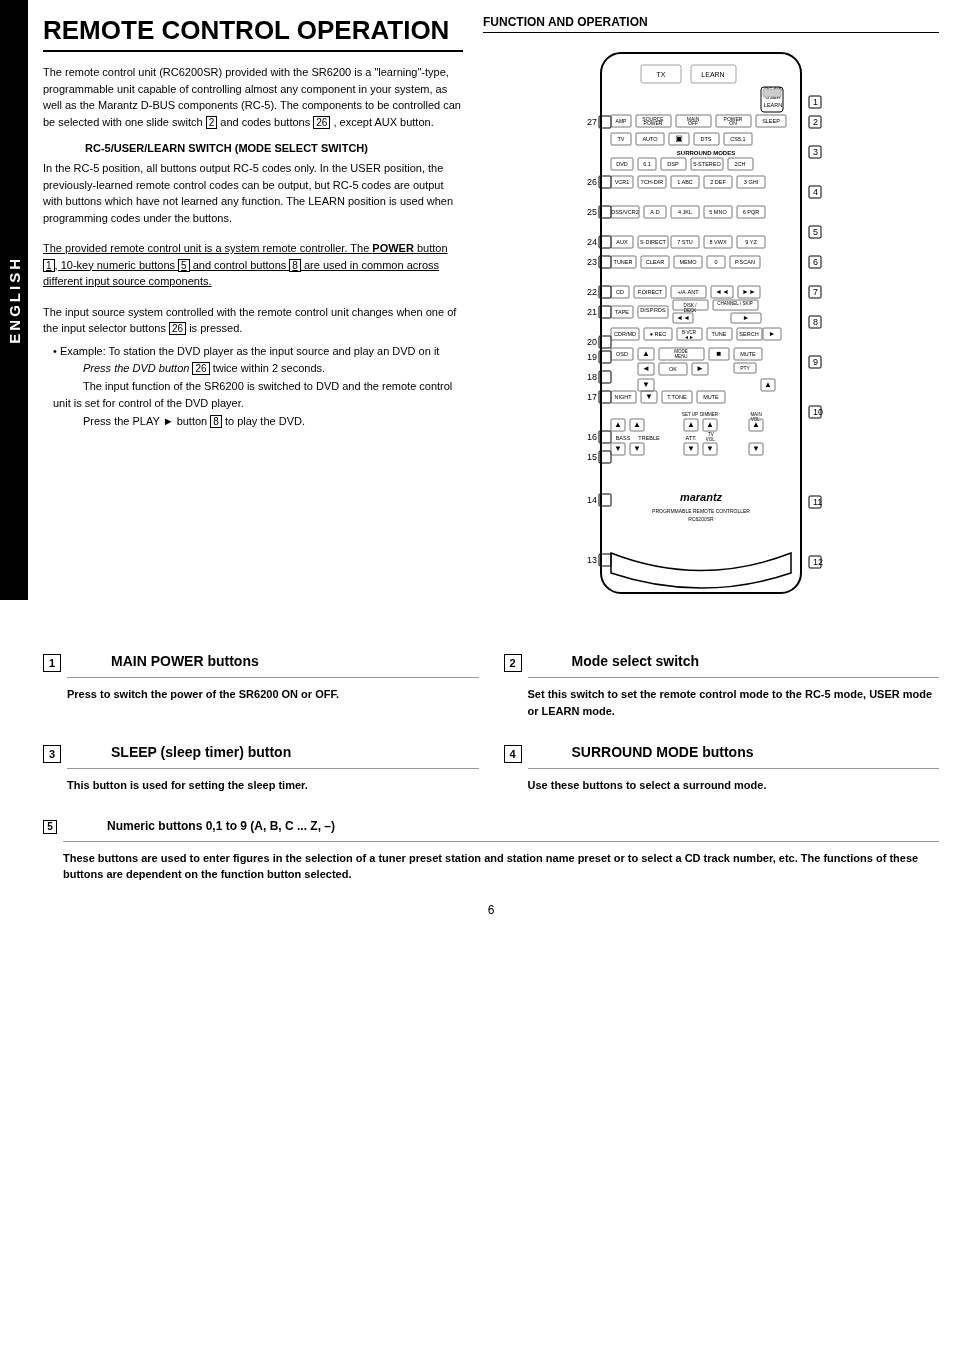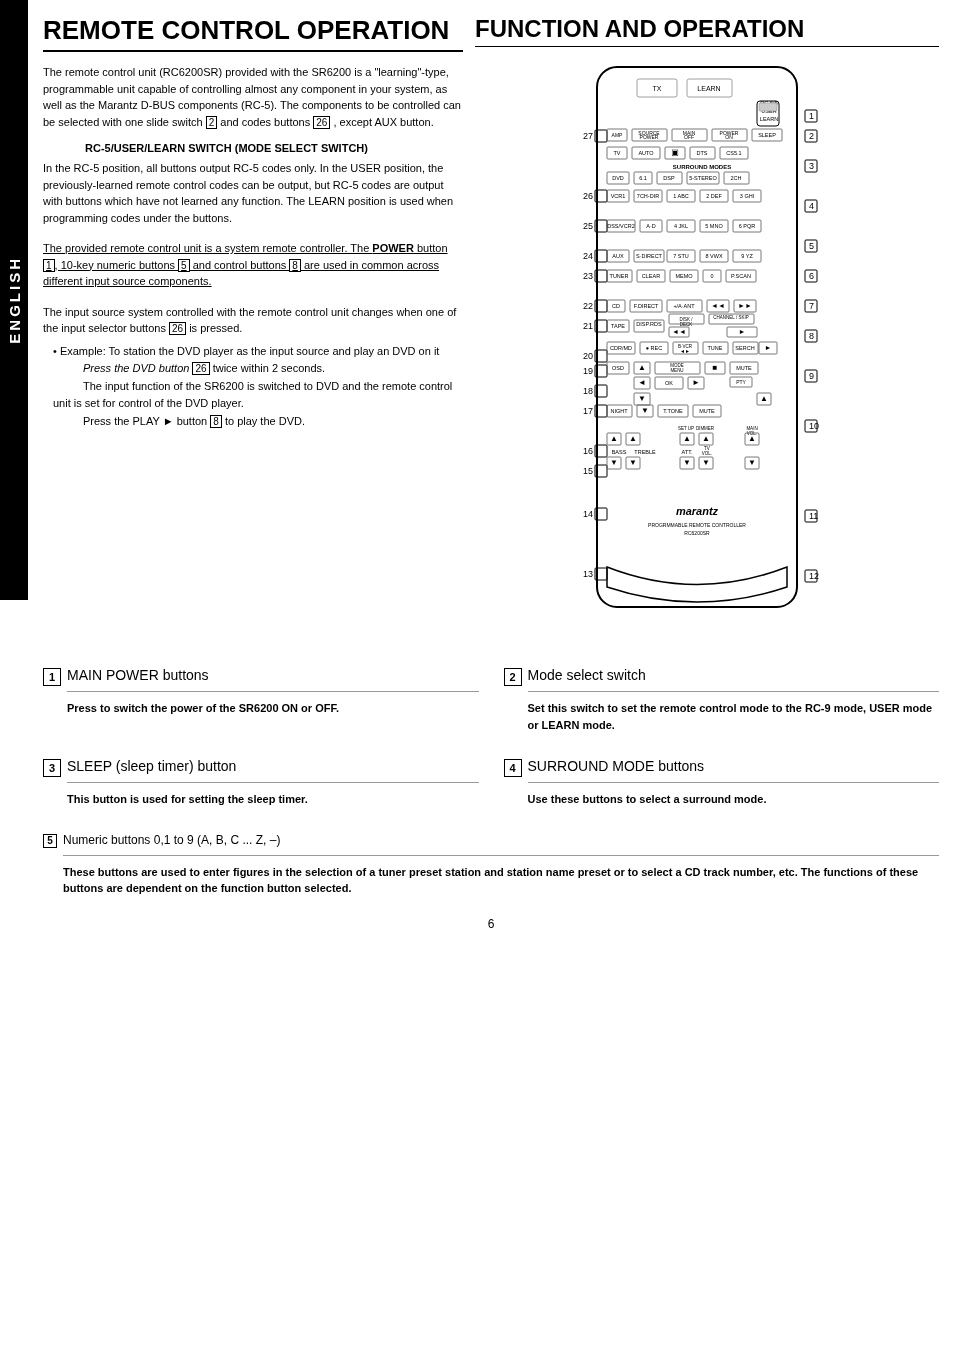--- a/index.html
+++ b/index.html
@@ -32,21 +32,21 @@
       writing-mode: vertical-rl;
       transform: rotate(180deg);
       letter-spacing: 3px;
     }
 
     
     .page-container {
       margin-left: 28px;
       padding: 15px 15px 15px 15px;
       display: flex;
-      gap: 12px;
+      gap: 20px;
     }
 
     
     .left-col {
       width: 420px;
       flex-shrink: 0;
     }
 
     
     .right-col {
@@ -85,21 +85,21 @@
       margin-bottom: 8px;
     }
 
     .section-body {
       font-size: 11px;
       line-height: 1.5;
     }
 
     
     .function-title {
-      font-size: 24px;
+      font-size: 12px;
       font-weight: bold;
       margin-bottom: 10px;
       border-bottom: 1px solid #000;
       padding-bottom: 3px;
     }
 
     
     .remote-container {
       display: flex;
       justify-content: center;
@@ -127,22 +127,23 @@
       flex-shrink: 0;
       margin-top: 1px;
     }
 
     .desc-content {
       flex: 1;
     }
 
     .desc-title {
       font-size: 14px;
-      font-weight: normal;
+      font-weight: bold;
       margin-bottom: 2px;
+      margin-left: 44px;
     }
 
     .desc-body {
       font-size: 11px;
       line-height: 1.5;
       font-weight: bold;
     }
 
     
     .page-num {
@@ -578,21 +579,21 @@
       </div>
     </div>
 
     <div class="desc-item">
       <div class="desc-num-box">
         <span>2</span>
       </div>
       <div class="desc-content">
         <div class="desc-title">Mode select switch</div>
         <hr class="thin">
-        <div class="desc-body">Set this switch to set the remote control mode to the <strong>RC-9</strong> mode, <strong>USER</strong> mode or <strong>LEARN</strong> mode.</div>
+        <div class="desc-body">Set this switch to set the remote control mode to the <strong>RC-5</strong> mode, <strong>USER</strong> mode or <strong>LEARN</strong> mode.</div>
       </div>
     </div>
 
     <div class="desc-item">
       <div class="desc-num-box">
         <span>3</span>
       </div>
       <div class="desc-content">
         <div class="desc-title">SLEEP (sleep timer) button</div>
         <hr class="thin">

